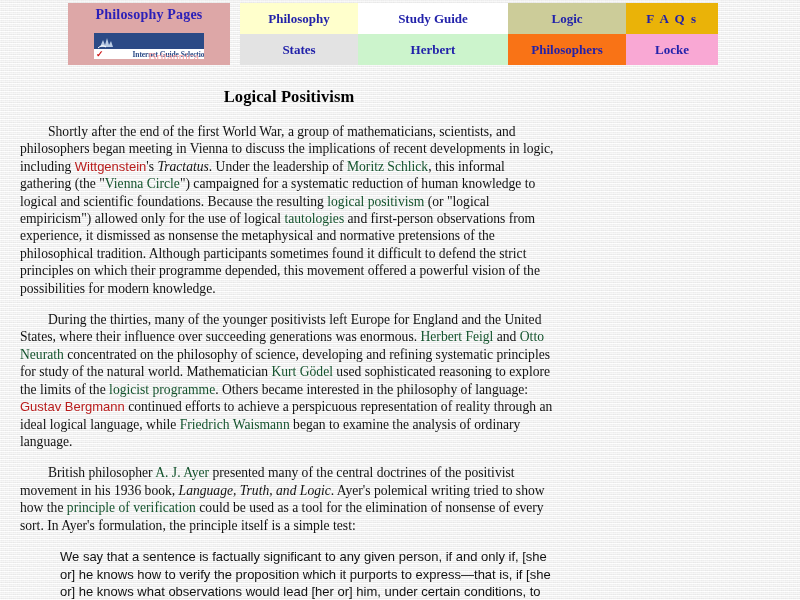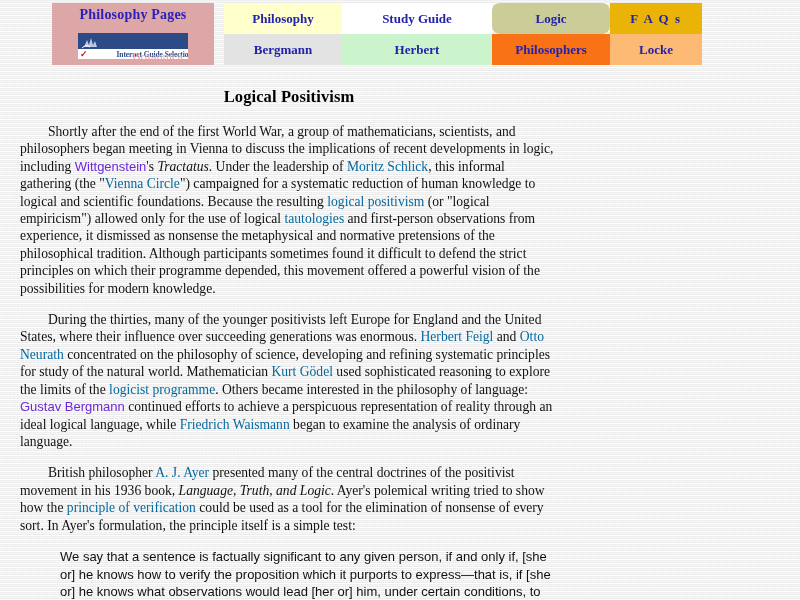--- a/index.html
+++ b/index.html
@@ -18,21 +18,21 @@
       repeating-linear-gradient(37deg, rgba(255,255,255,0.5) 0px, rgba(255,255,255,0.5) 2px, rgba(232,232,232,0.35) 2px, rgba(232,232,232,0.35) 5px),
       linear-gradient(#f4f4f4, #f4f4f4);
     font-family: "Liberation Serif", "DejaVu Serif", serif;
     font-size: 13.5px;
     color: #000000;
   }
 
   
   .nav-wrap {
     padding-top: 3px;
-    padding-left: 52px;
+    padding-left: 68px;
   }
   table.navtable {
     border-collapse: collapse;
     border-spacing: 0;
     table-layout: fixed;
   }
   table.navtable td {
     padding: 0;
     margin: 0;
     text-align: center;
@@ -131,24 +131,24 @@
     white-space: nowrap;
     margin-left: 28px;
   }
 
   td.spacer-col { width: 10px; background: transparent; }
 
   td.nav-dictionary  { width: 118px; background-color: #ffffcc; }
   td.nav-history     { width: 118px; background-color: #e3e3e3; }
   td.nav-studyguide  { width: 150px; background-color: #ffffff; }
   td.nav-timeline    { width: 150px; background-color: #ccf4cc; }
-  td.nav-logic       { width: 118px; background-color: #cccc99; border-radius: 8px; }
+  td.nav-logic       { width: 118px; background-color: #cccc99; }
   td.nav-philosophers{ width: 118px; background-color: #f97316; }
   td.nav-faqs        { width: 92px;  background-color: #eab308; }
-  td.nav-locke       { width: 92px;  background-color: #fdba74; }
+  td.nav-locke       { width: 92px;  background-color: #f9a8d4; }
 
   td.nav-faqs span { letter-spacing: 1.6px; }
 
   
   .content {
     margin-top: 22px;
     padding-left: 20px;
     padding-right: 242px;
   }
   h1.page-title {
@@ -179,25 +179,25 @@
   }
   blockquote.quote {
     margin: 0;
     padding: 0 0 0 40px;
     font-family: "Liberation Sans", "DejaVu Sans", sans-serif;
     font-size: 13px;
     line-height: 17.6px;
     color: #111;
   }
   a.lnk {
-    color: #0369a1;
+    color: #14532d;
     text-decoration: none;
   }
   a.lnk-sans {
-    color: #6d28d9;
+    color: #b91c1c;
     text-decoration: none;
     font-family: "Liberation Sans", "DejaVu Sans", sans-serif;
     font-size: 13px;
   }
   em.booktitle { font-style: italic; }
 </style>
 </head>
 <body>
 
 <div class="nav-wrap">
@@ -233,21 +233,21 @@
       </td>
       <td class="nav-logic">
         <span>Logic</span>
       </td>
       <td class="nav-faqs">
         <span>F A Q s</span>
       </td>
     </tr>
     <tr>
       <td class="nav-history">
-        <span>Bergmann</span>
+        <span>States</span>
       </td>
       <td class="nav-timeline">
         <span>Herbert</span>
       </td>
       <td class="nav-philosophers">
         <span>Philosophers</span>
       </td>
       <td class="nav-locke">
         <span>Locke</span>
       </td>

